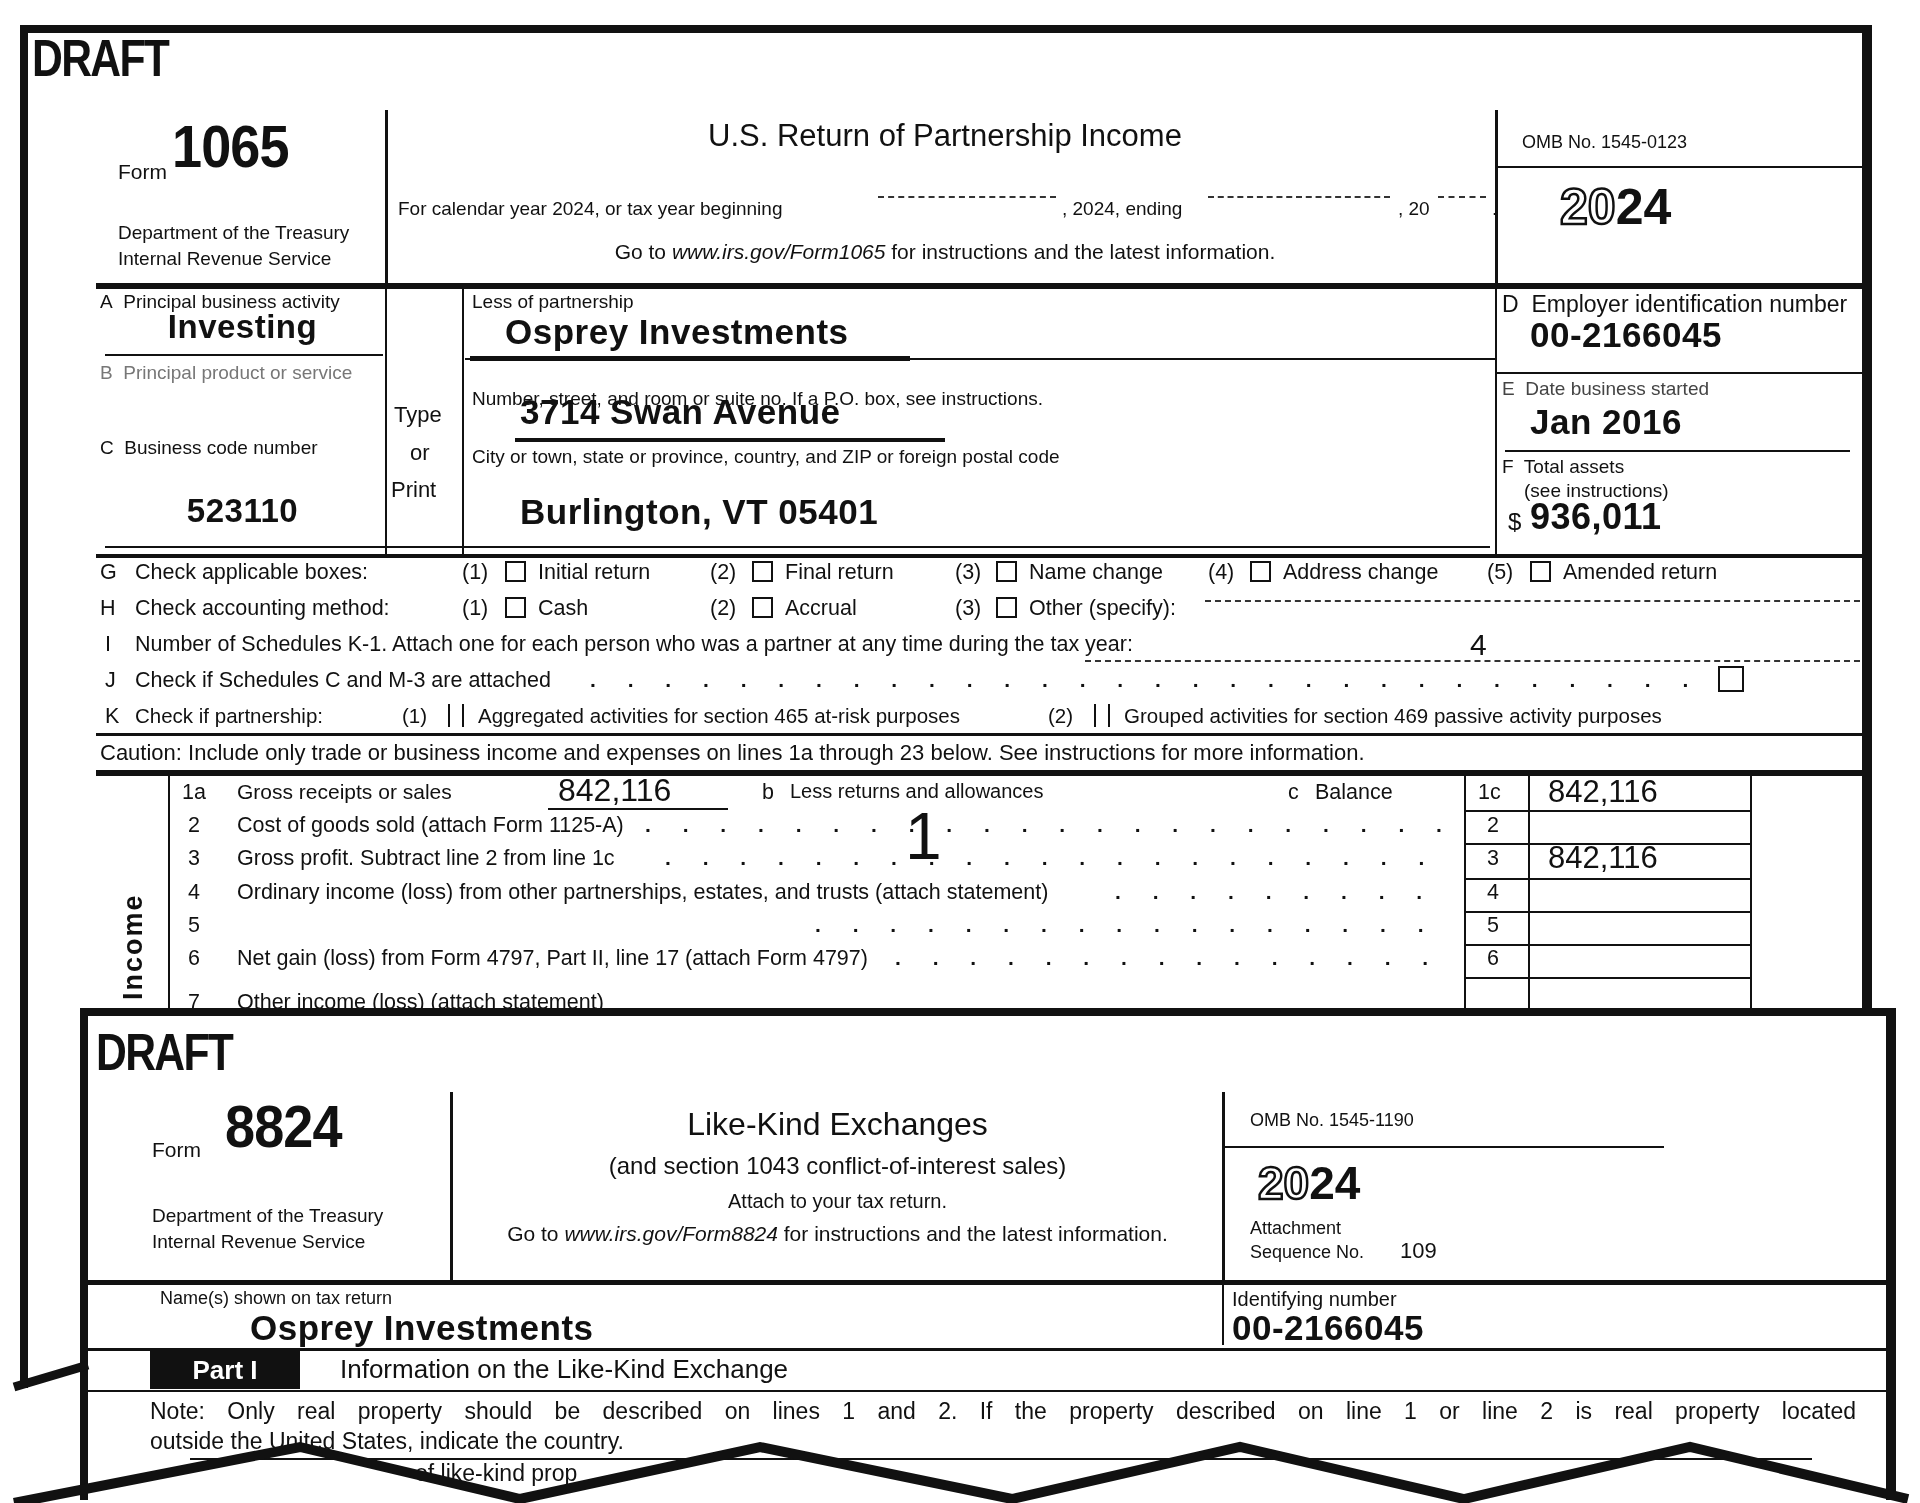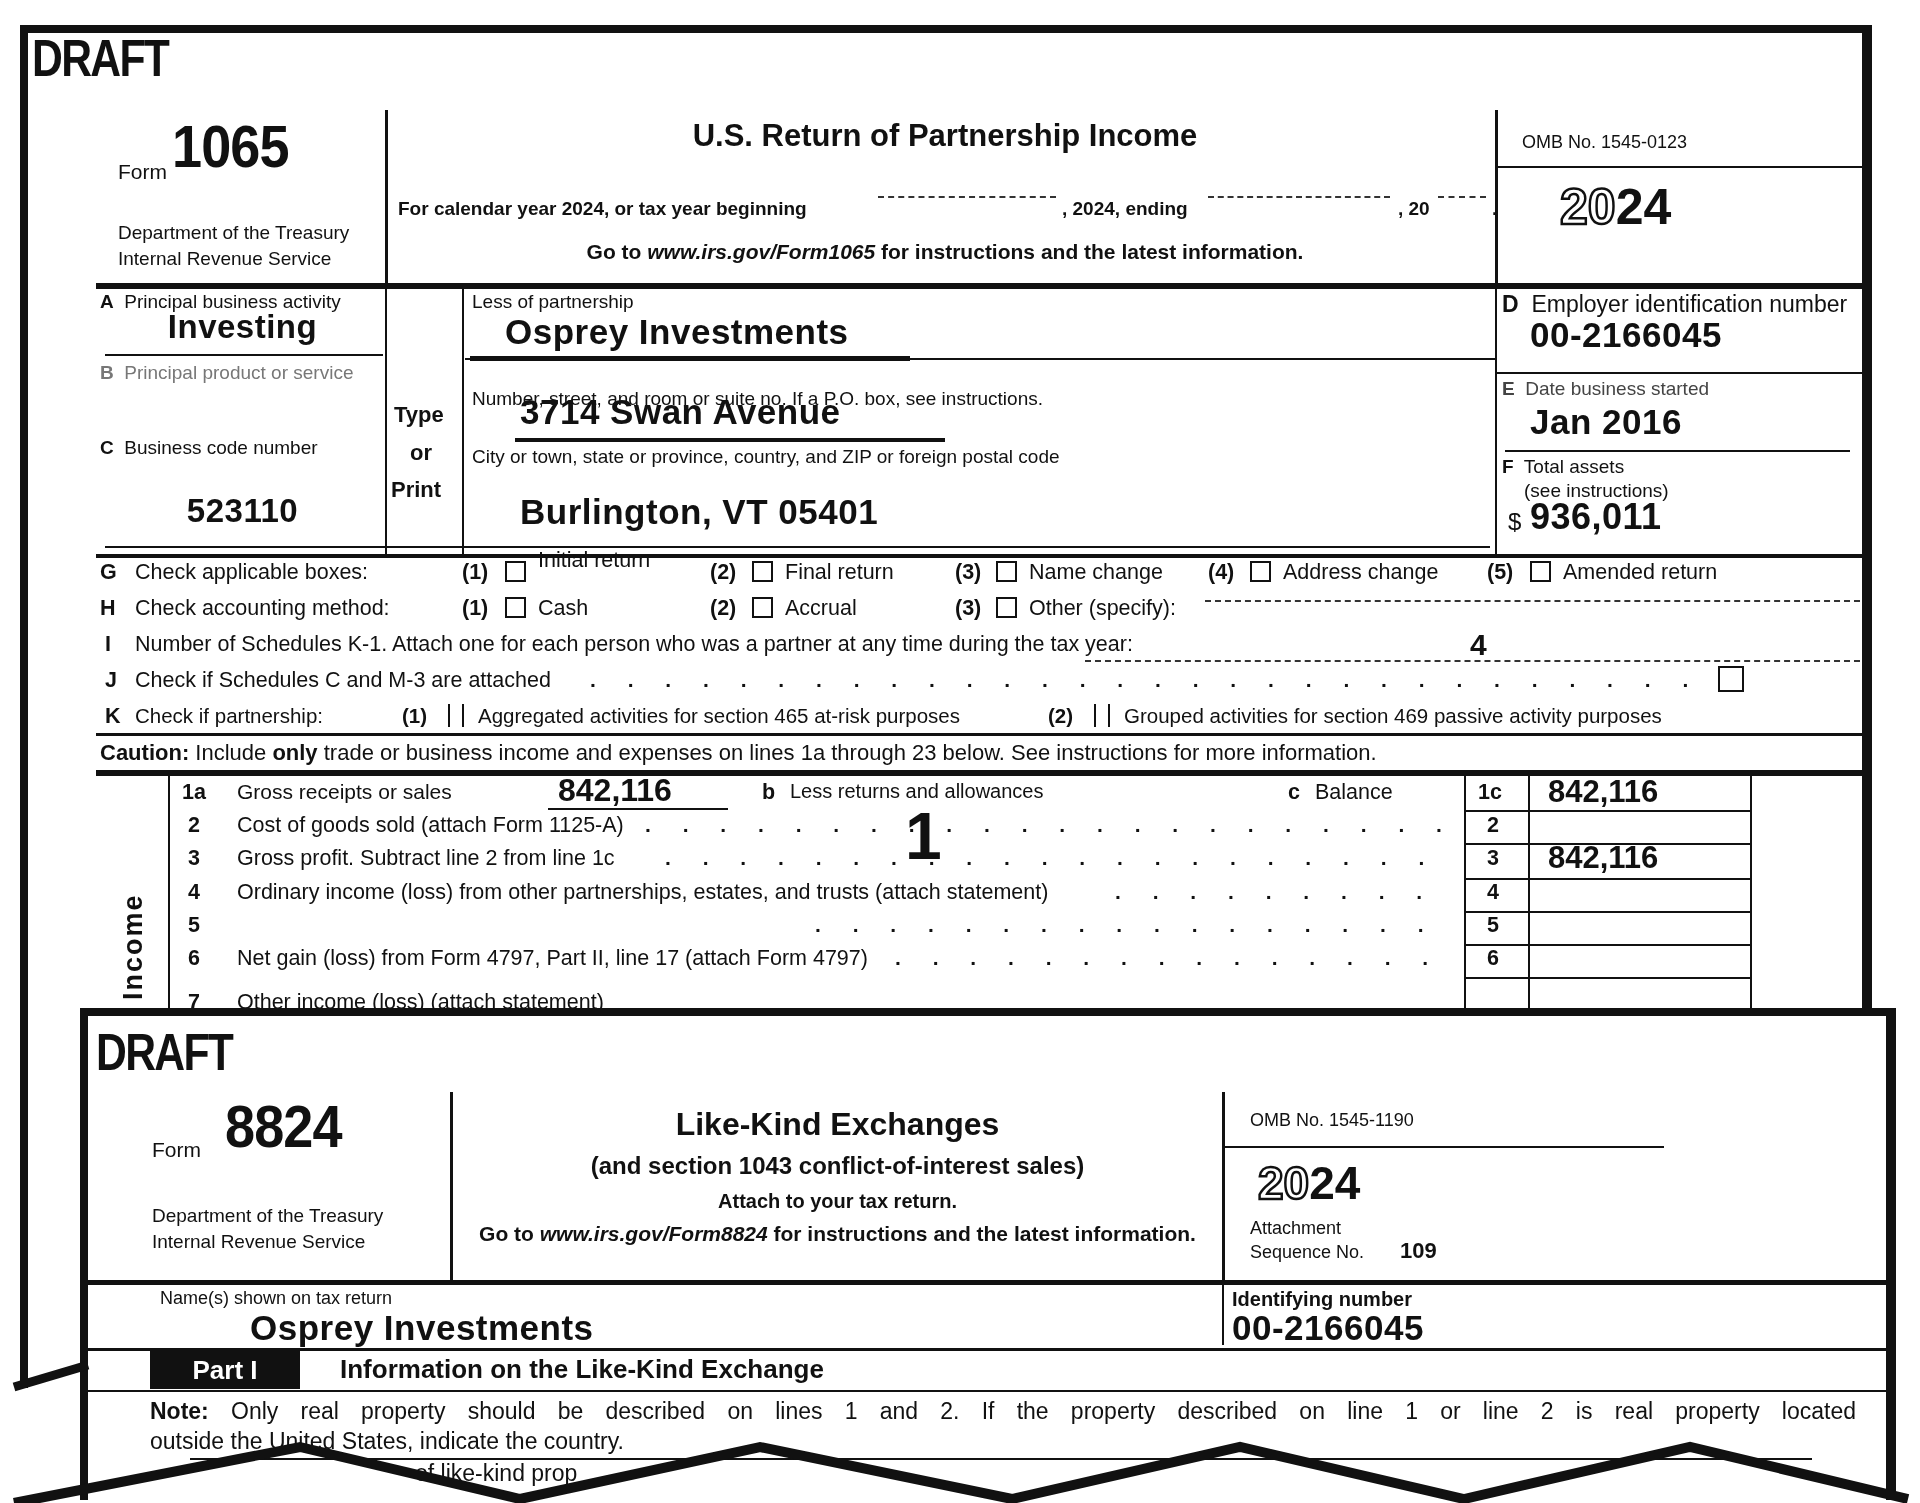--- a/index.html
+++ b/index.html
@@ -5,21 +5,21 @@
   html,body{margin:0;padding:0;background:#fff;}
   #canvas{position:relative;width:1920px;height:1503px;background:#fff;overflow:hidden;
           font-family:"Liberation Sans",sans-serif;color:#111;}
   .abs{position:absolute;}
   .page{position:absolute;background:#fff;box-sizing:border-box;}
   .hline{position:absolute;background:#111;height:2px;}
   .vline{position:absolute;background:#111;width:2px;}
   .dash{position:absolute;border-bottom:3px dashed #333;height:0;}
   .lbl{position:absolute;font-size:19px;white-space:nowrap;}
   .sm{font-size:23px;}
-  .b{font-weight:bold;}
+  .b{font-weight:normal;}
   .it{font-style:italic;}
   .val{position:absolute;font-weight:bold;font-size:31px;white-space:nowrap;letter-spacing:.5px;}
   .draft{position:absolute;font-weight:bold;font-size:52px;letter-spacing:-2px;transform:scaleX(.82);transform-origin:left top;}
   .formno{position:absolute;font-weight:bold;font-size:60px;letter-spacing:-1px;transform:scaleX(.9);transform-origin:left top;}
   .cb{position:absolute;width:21px;height:21px;border:2px solid #111;background:#fff;box-sizing:border-box;}
   .kb{position:absolute;width:16px;height:23px;border-left:2px solid #111;border-right:2px solid #111;box-sizing:border-box;}
   .dots{position:absolute;overflow:hidden;white-space:nowrap;font-size:21px;font-weight:bold;word-spacing:26px;height:24px;}
   .row{position:absolute;font-size:21.5px;white-space:nowrap;}
   .yr-out{color:#fff;-webkit-text-stroke:2.5px #111;}
   .vert{position:absolute;writing-mode:vertical-rl;transform:rotate(180deg);font-weight:bold;font-size:27px;letter-spacing:2px;}
@@ -102,21 +102,21 @@
 
   <div class="hline" style="left:105px;top:546px;width:1385px;"></div>
   <div class="hline" style="left:96px;top:554px;width:1766px;height:4px;"></div>
 
   <div class="row" style="left:100px;top:560px;">
     <span class="b">G</span>
   </div>
   <span class="row" style="left:135px;top:560px;">Check applicable boxes:</span>
   <span class="row b" style="left:462px;top:560px;">(1)</span>
   <div class="cb" style="left:505px;top:561px;"></div>
-  <span class="row" style="left:538px;top:548px;">Initial return</span>
+  <span class="row" style="left:538px;top:560px;">Initial return</span>
   <span class="row b" style="left:710px;top:560px;">(2)</span>
   <div class="cb" style="left:752px;top:561px;"></div>
   <span class="row" style="left:785px;top:560px;">Final return</span>
   <span class="row b" style="left:955px;top:560px;">(3)</span>
   <div class="cb" style="left:996px;top:561px;"></div>
   <span class="row" style="left:1029px;top:560px;">Name change</span>
   <span class="row b" style="left:1208px;top:560px;">(4)</span>
   <div class="cb" style="left:1250px;top:561px;"></div>
   <span class="row" style="left:1283px;top:560px;">Address change</span>
   <span class="row b" style="left:1487px;top:560px;">(5)</span>

